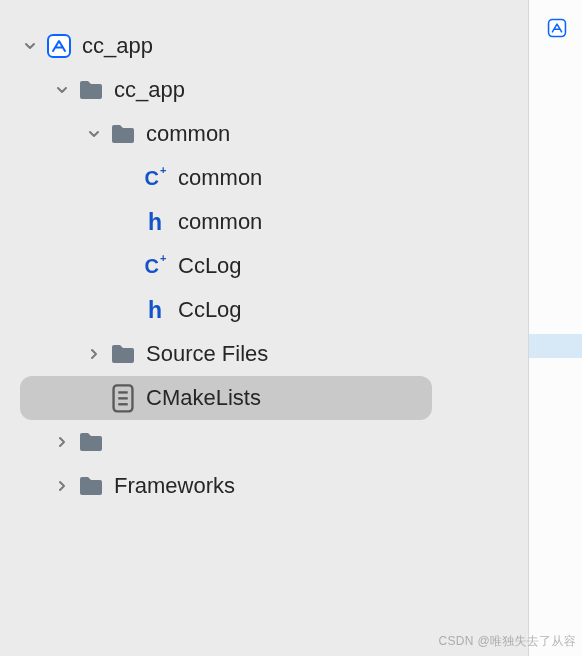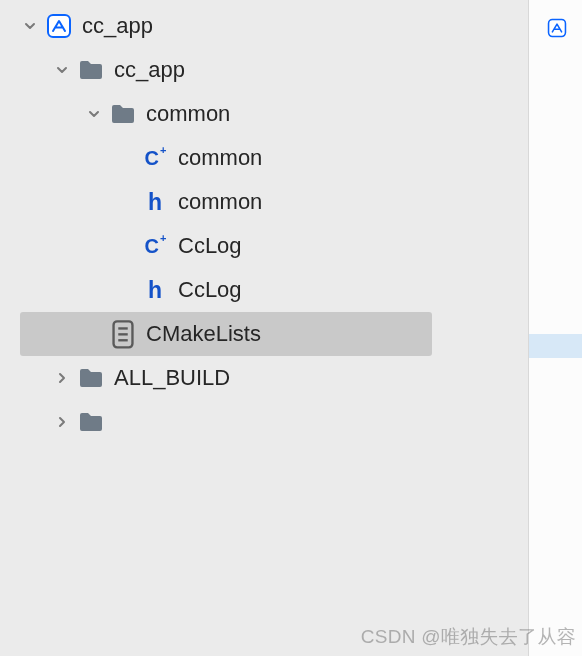--- a/index.html
+++ b/index.html
@@ -14,21 +14,21 @@
       width: 582px;
       height: 656px;
       color: #262626;
       position: relative;
       overflow: hidden;
     }
     .sidebar {
       width: 440px;
       height: 100%;
       background: #ebebeb;
-      padding-top: 4px;
+      padding-top: 24px;
       position: relative;
     }
     .right-strip {
       position: absolute;
       right: 0;
       top: 0;
       width: 54px;
       height: 100%;
       background: #fcfcfc;
       border-left: 1px solid #d8d8d8;
@@ -50,21 +50,21 @@
     }
     .tree-row {
       display: flex;
       align-items: center;
       height: 44px;
       padding-left: 22px;
       white-space: nowrap;
     }
     .tree-row.selected {
       background: #c9c9c9;
-      border-radius: 3px;
+      border-radius: 12px;
       margin-left: 20px;
       margin-right: 8px;
       padding-left: 2px;
     }
     .disclosure {
       width: 16px;
       height: 16px;
       display: inline-flex;
       align-items: center;
       justify-content: center;
@@ -89,21 +89,21 @@
       flex-shrink: 0;
     }
     .label {
       font-size: 22px;
       color: #262626;
     }
     .watermark {
       position: absolute;
       right: 6px;
       bottom: 6px;
-      font-size: 19px;
+      font-size: 12px;
       color: rgba(120,120,120,0.55);
       font-family: Arial, sans-serif;
       letter-spacing: 0.3px;
     }
     
     .app-icon-svg rect { fill: #fff; stroke: #0a64ff; stroke-width: 2; rx: 5; }
     
     .folder-svg { fill: #6f7b87; }
     
     .cpp-icon { color: #1452c8; font-weight: 700; font-size: 20px; position: relative; }
@@ -180,20 +180,34 @@
     <span class="icon cpp-icon">C<span class="plus">+</span></span>
     <span class="label">CcLog</span>
   </div>
 
   <div class="tree-row">
     <span class="spacer" style="width:112px"></span>
     <span class="icon h-icon">h</span>
     <span class="label">CcLog</span>
   </div>
 
+  <div class="tree-row">
+    <span class="spacer" style="width:64px"></span>
+    <span class="disclosure">
+      <svg viewBox="0 0 12 12">
+          <path d="M4 2 L8 6 L4 10" fill="none" stroke="#7a7a7a" stroke-width="2" stroke-linecap="round" stroke-linejoin="round"></path>
+        </svg>
+    </span>
+    <span class="icon">
+      <svg viewBox="0 0 26 22">
+          <path class="folder-svg" d="M2 4 Q2 2 4 2 H10 L13 5 H22 Q24 5 24 7 V18 Q24 20 22 20 H4 Q2 20 2 18 Z"></path>
+        </svg>
+    </span>
+    <span class="label">Source Files</span>
+  </div>
 
   <div class="tree-row selected">
     <span class="spacer" style="width:80px"></span>
     <span class="icon">
       <svg class="doc-icon-svg" viewBox="0 0 22 26">
           <rect x="3" y="2" width="16" height="22"></rect>
           <line x1="7" y1="8" x2="15" y2="8"></line>
           <line x1="7" y1="13" x2="15" y2="13"></line>
           <line x1="7" y1="18" x2="15" y2="18"></line>
         </svg>
@@ -206,36 +220,36 @@
     <span class="disclosure">
       <svg viewBox="0 0 12 12">
           <path d="M4 2 L8 6 L4 10" fill="none" stroke="#7a7a7a" stroke-width="2" stroke-linecap="round" stroke-linejoin="round"></path>
         </svg>
     </span>
     <span class="icon">
       <svg viewBox="0 0 26 22">
           <path class="folder-svg" d="M2 4 Q2 2 4 2 H10 L13 5 H22 Q24 5 24 7 V18 Q24 20 22 20 H4 Q2 20 2 18 Z"></path>
         </svg>
     </span>
-    <span class="label">ALL_BUILD</span>
   </div>
 
 
   <div class="tree-row">
     <span class="spacer" style="width:32px"></span>
     <span class="disclosure">
       <svg viewBox="0 0 12 12">
           <path d="M4 2 L8 6 L4 10" fill="none" stroke="#7a7a7a" stroke-width="2" stroke-linecap="round" stroke-linejoin="round"></path>
         </svg>
     </span>
     <span class="icon">
       <svg viewBox="0 0 26 22">
           <path class="folder-svg" d="M2 4 Q2 2 4 2 H10 L13 5 H22 Q24 5 24 7 V18 Q24 20 22 20 H4 Q2 20 2 18 Z"></path>
         </svg>
     </span>
+    <span class="label">Frameworks</span>
   </div>
 
 </div>
 
 <div class="right-strip">
   <span class="top-icon">
     <svg class="app-icon-svg" viewBox="0 0 26 26">
         <rect x="2" y="2" width="22" height="22"></rect>
         <path d="M7 18 L13 8 L19 18 M9.5 14.5 H16.5" fill="none" stroke="#0a64ff" stroke-width="2" stroke-linecap="round" stroke-linejoin="round"></path>
       </svg>

